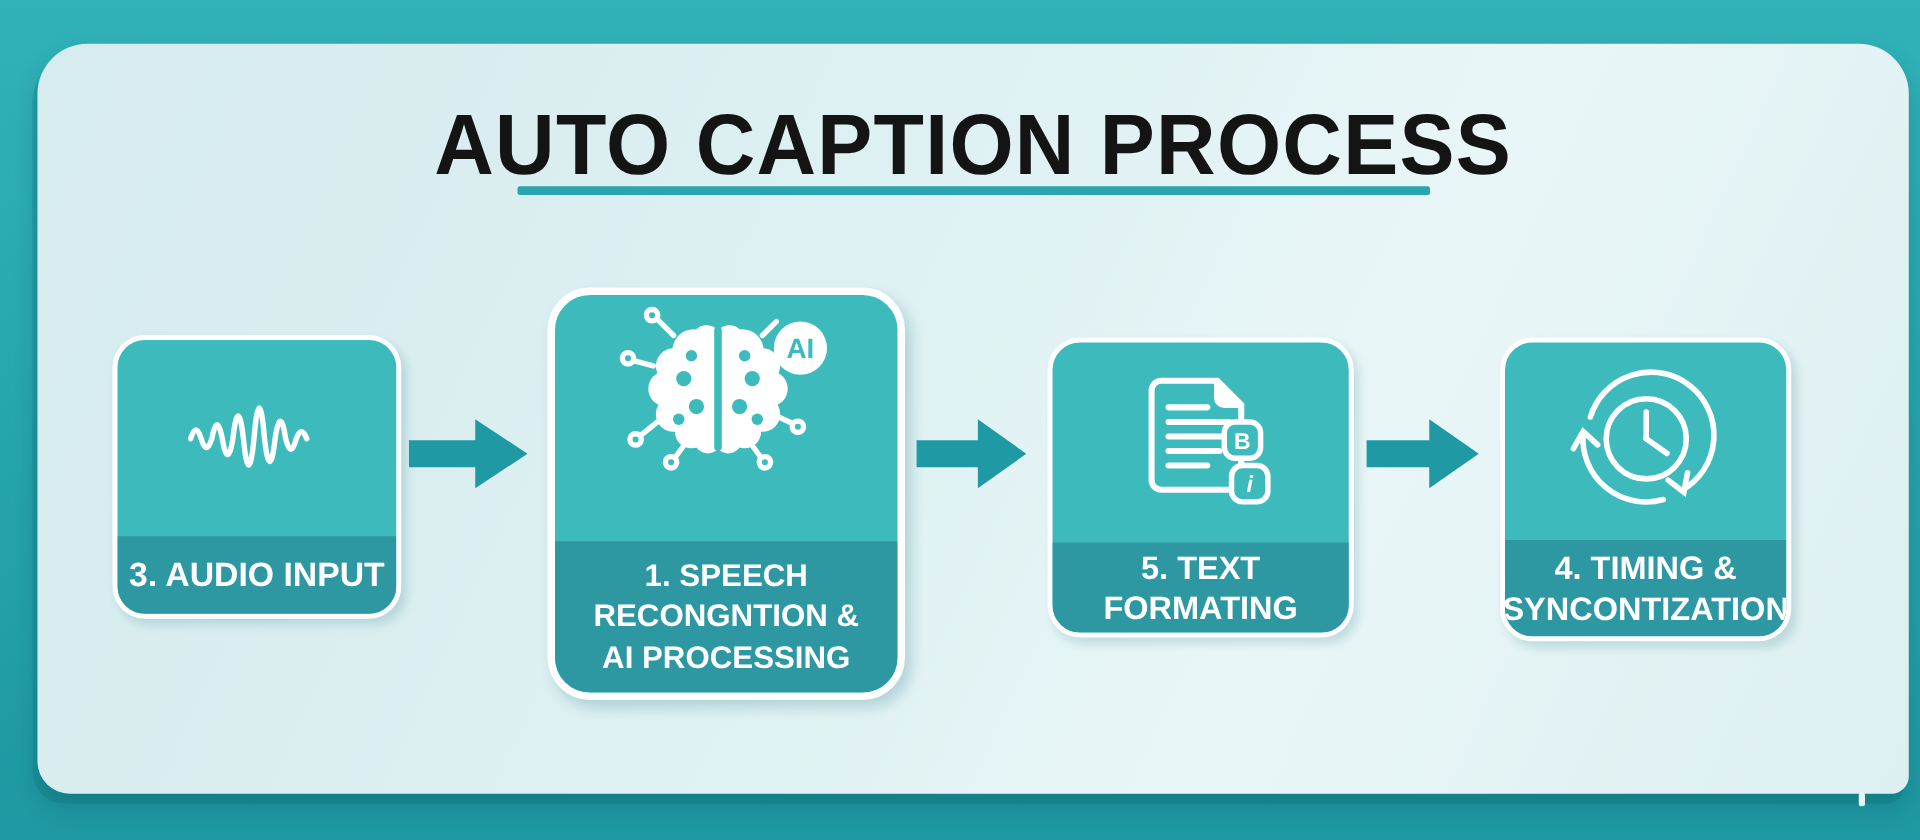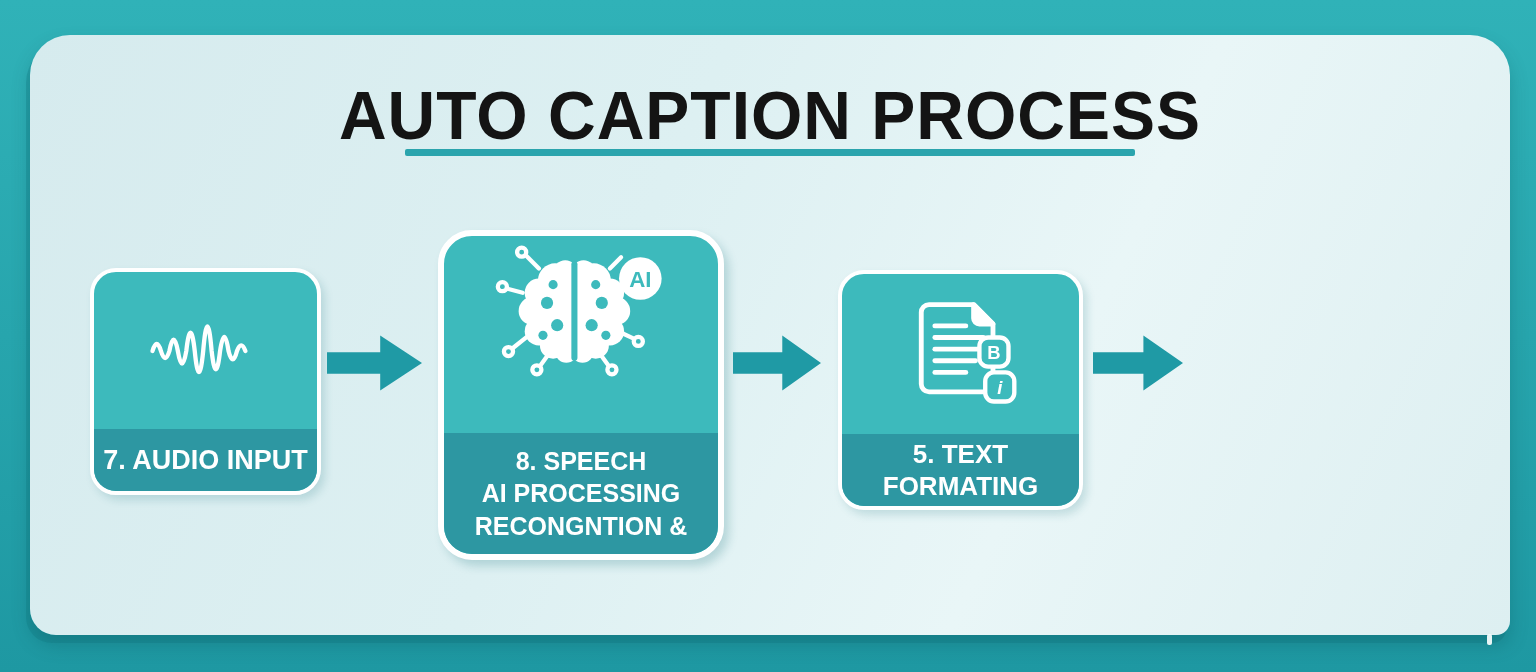--- a/index.html
+++ b/index.html
@@ -6,20 +6,21 @@
   .stage{
     position:relative;width:1536px;height:672px;overflow:hidden;
     font-family:"Liberation Sans",sans-serif;
     background:linear-gradient(180deg,var(--background-top,#30b2b8) 0%,var(--background-bottom,#1e98a2) 100%);
   }
   .panel{
     position:absolute;left:30px;top:35px;width:1480px;height:600px;
     border-radius:40px 40px 14px 26px;
     background:linear-gradient(115deg,#d6ebee 0%,#ddf0f2 40%,#e9f6f7 68%,#ddeff1 100%);
     box-shadow:0 10px 18px rgba(8,70,80,.25), -4px 8px 0 rgba(17,125,134,.35);
+    padding-left:17px;
   }
   .title{
     position:absolute;left:0;top:42px;width:100%;text-align:center;
     font-size:66px;font-weight:bold;letter-spacing:1px;
     color:var(--title-text,#141414);
     transform:scaleY(1.04);
   }
   .title-underline{
     position:absolute;left:50%;top:114px;transform:translateX(-50%);
     width:730px;height:7px;background:var(--underline,#2aa4ad);border-radius:2px;
@@ -68,21 +69,21 @@
     <div class="title">AUTO CAPTION PROCESS</div>
     <div class="title-underline"></div>
 
     <div class="card card1">
       <div class="icon-area">
         <svg width="122" height="92" viewBox="0 0 130 96">
           <path d="M8,48 C11,38 14,38 17,48 C20,58 23,58 26,48 C29,32 32,32 35,48 C38,66 41,66 44,48 C47,22 50,22 53,48 C56,78 59,78 62,48 C65,13 68,13 71,48 C74,74 77,74 80,48 C83,28 86,28 89,48 C92,60 95,60 98,48 C101,40 104,40 107,48" fill="none" stroke="#ffffff" stroke-width="4.6" stroke-linecap="round"></path>
         </svg>
       </div>
       <div class="strip">
-        <span>7. AUDIO INPUT</span>
+        <span>3. AUDIO INPUT</span>
       </div>
     </div>
 
     <div class="arrow arrow1"></div>
 
     <div class="card card2">
       <div class="icon-area">
         <svg width="178" height="142" viewBox="0 0 175 140">
 
           <g stroke="#ffffff" stroke-width="4.2" stroke-linecap="round" fill="none">
@@ -138,23 +139,23 @@
               <circle cx="112" cy="94" r="4.5"></circle>
               <circle cx="102" cy="44" r="4.5"></circle>
           </g>
 
           <circle cx="146" cy="38" r="21" fill="#ffffff"></circle>
           <text x="146" y="46" text-anchor="middle" font-size="22" class="svgtext" fill="#3dbabc">AI</text>
         </svg>
       </div>
       <div class="strip">
         <div>
-          <span>8. SPEECH</span>
+          <span>1. SPEECH</span>
+          <span>RECONGNTION &amp;</span>
           <span>AI PROCESSING</span>
-          <span>RECONGNTION &amp;</span>
         </div>
       </div>
     </div>
 
     <div class="arrow arrow2"></div>
 
     <div class="card card3">
       <div class="icon-area">
         <svg width="126" height="126" viewBox="0 0 130 130">
           <g stroke="#ffffff" stroke-width="5" fill="none" stroke-linejoin="round" stroke-linecap="round">
@@ -178,17 +179,41 @@
       </div>
       <div class="strip">
         <div>
           <span>5. TEXT FORMATING</span>
         </div>
       </div>
     </div>
 
     <div class="arrow arrow3"></div>
 
+    <div class="card card4">
+      <div class="icon-area">
+        <svg width="140" height="136" viewBox="0 0 140 140">
+          <g stroke="#ffffff" stroke-width="4.6" fill="none" stroke-linecap="round">
+
+            <circle cx="70" cy="68" r="33"></circle>
+            <path d="M70,68 V46"></path>
+            <path d="M70,68 L87,80"></path>
+
+            <path d="M24,50 A52,52 0 1 1 100,110"></path>
+            <path d="M88,102 L101,112 L104,96"></path>
+
+            <path d="M84,118 A52,52 0 0 1 18,64"></path>
+            <path d="M10,76 L18,62 L30,73"></path>
+          </g>
+        </svg>
+      </div>
+      <div class="strip">
+        <div>
+          <span>4. TIMING &amp;</span>
+          <span>SYNCONTIZATION</span>
+        </div>
+      </div>
+    </div>
 
   </div>
 
   <div class="tick"></div>
 </div>
 
 </body></html>

